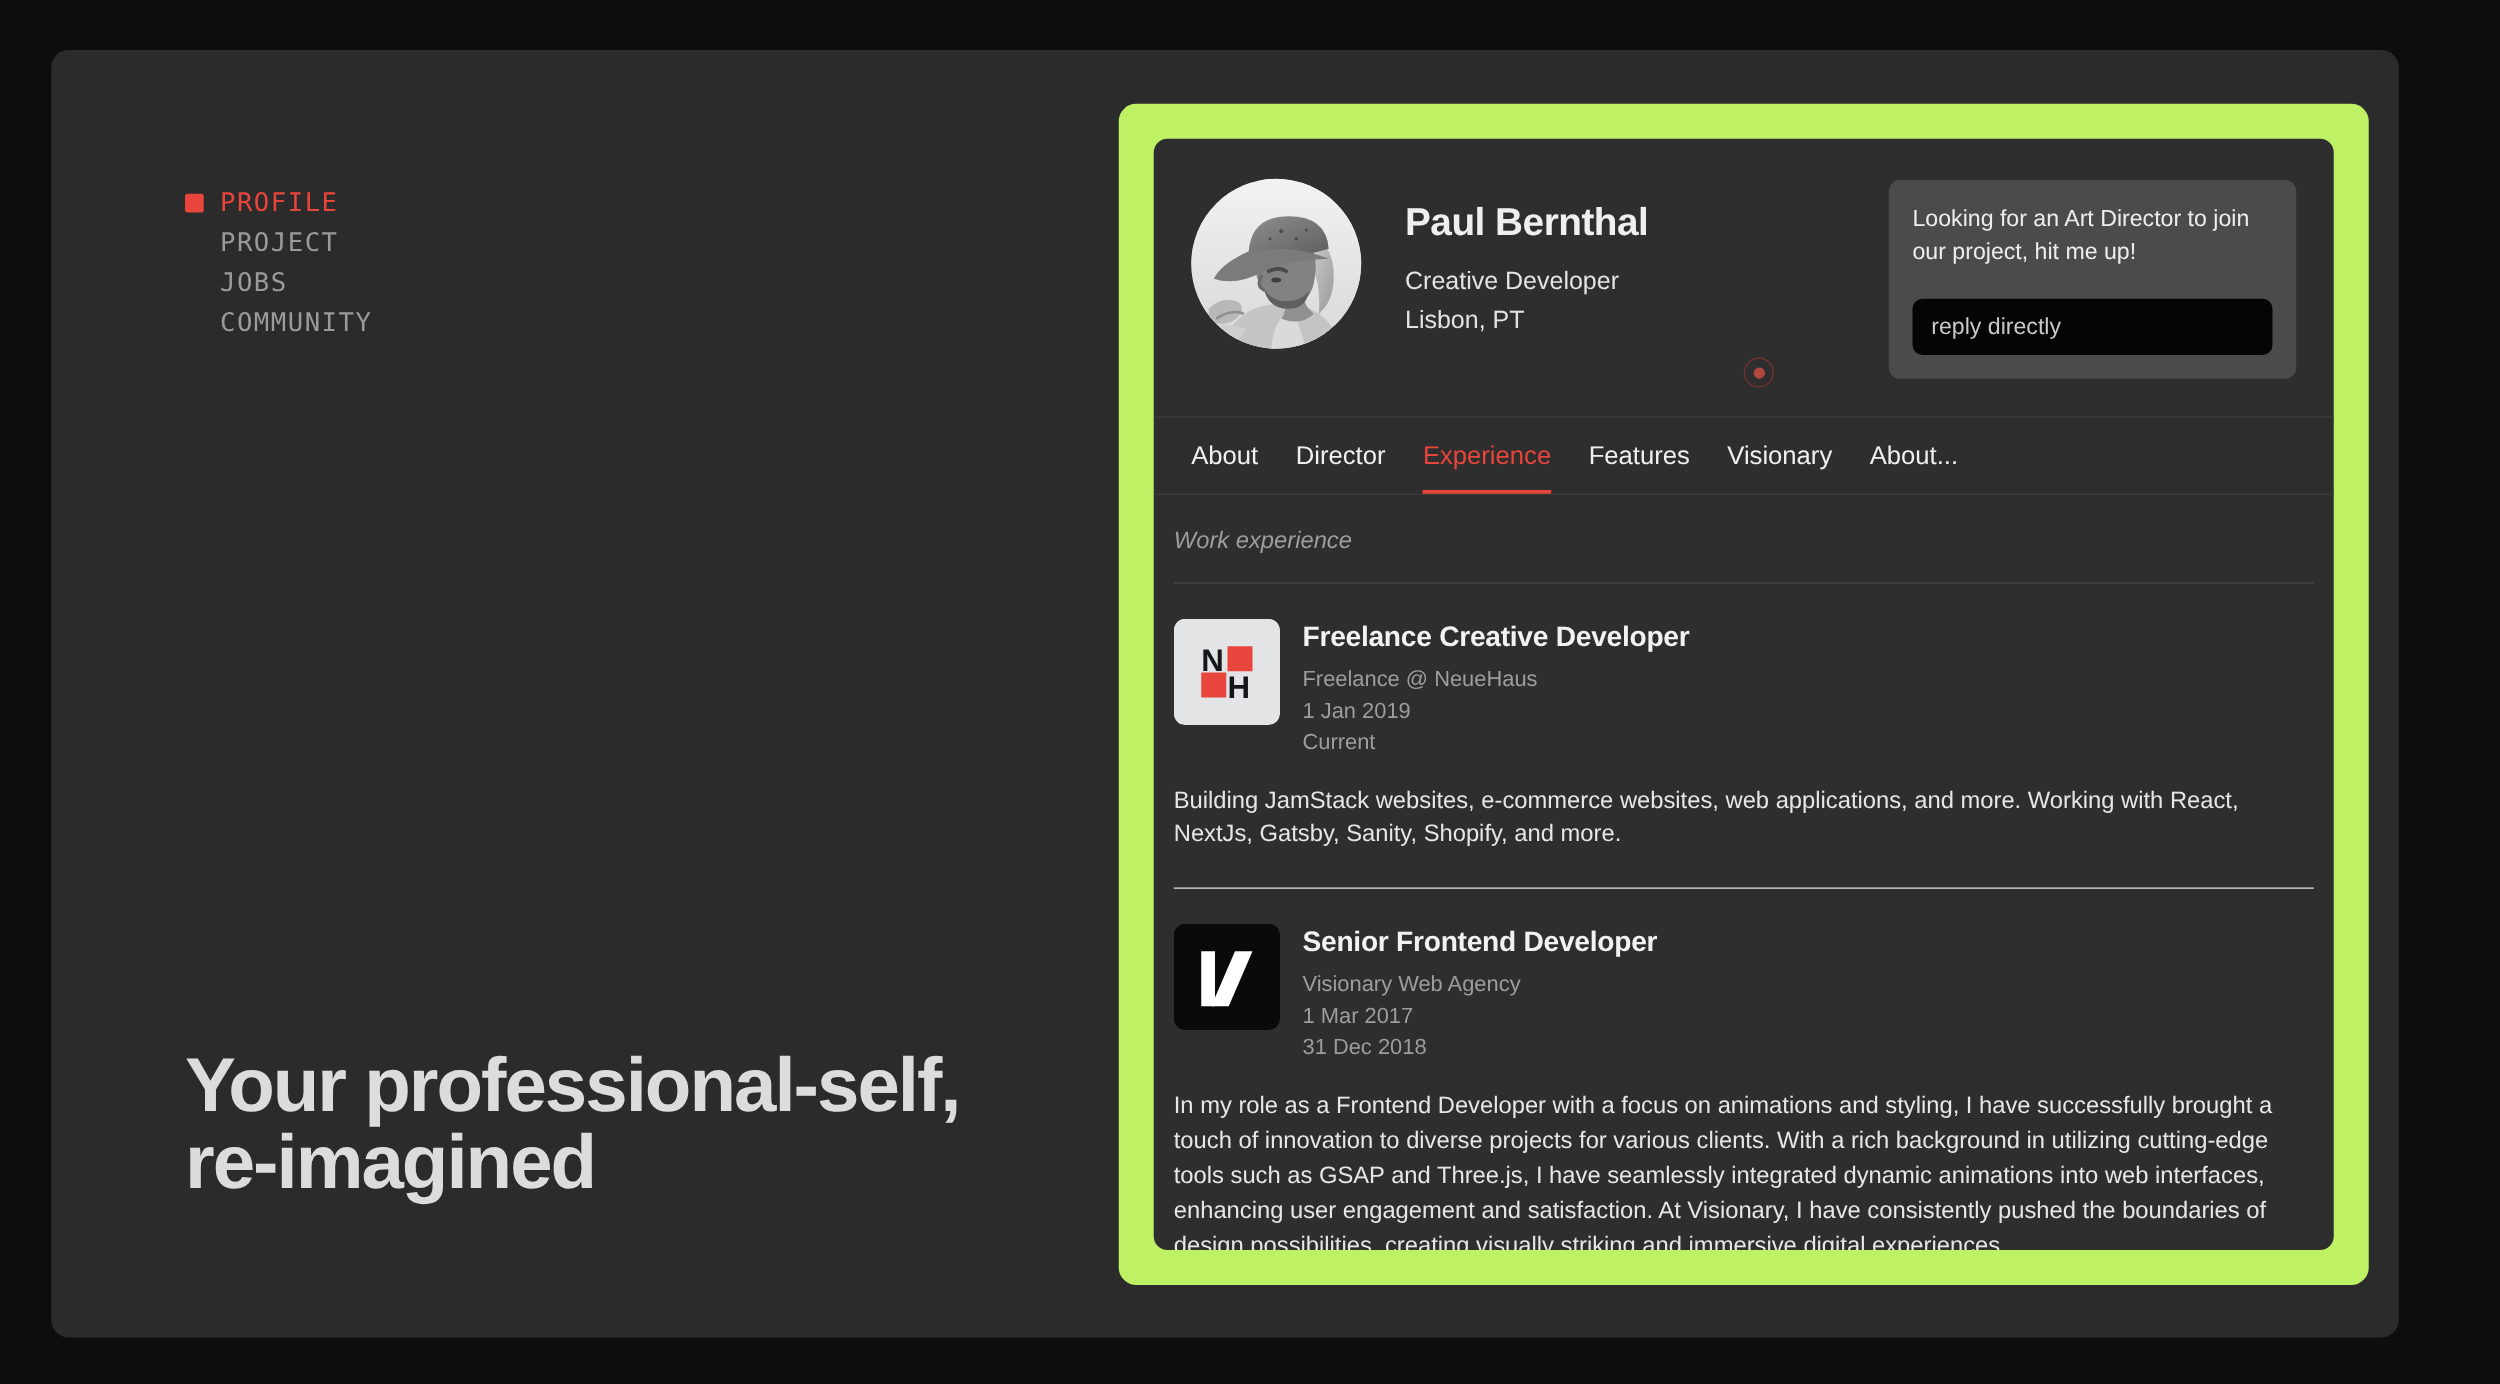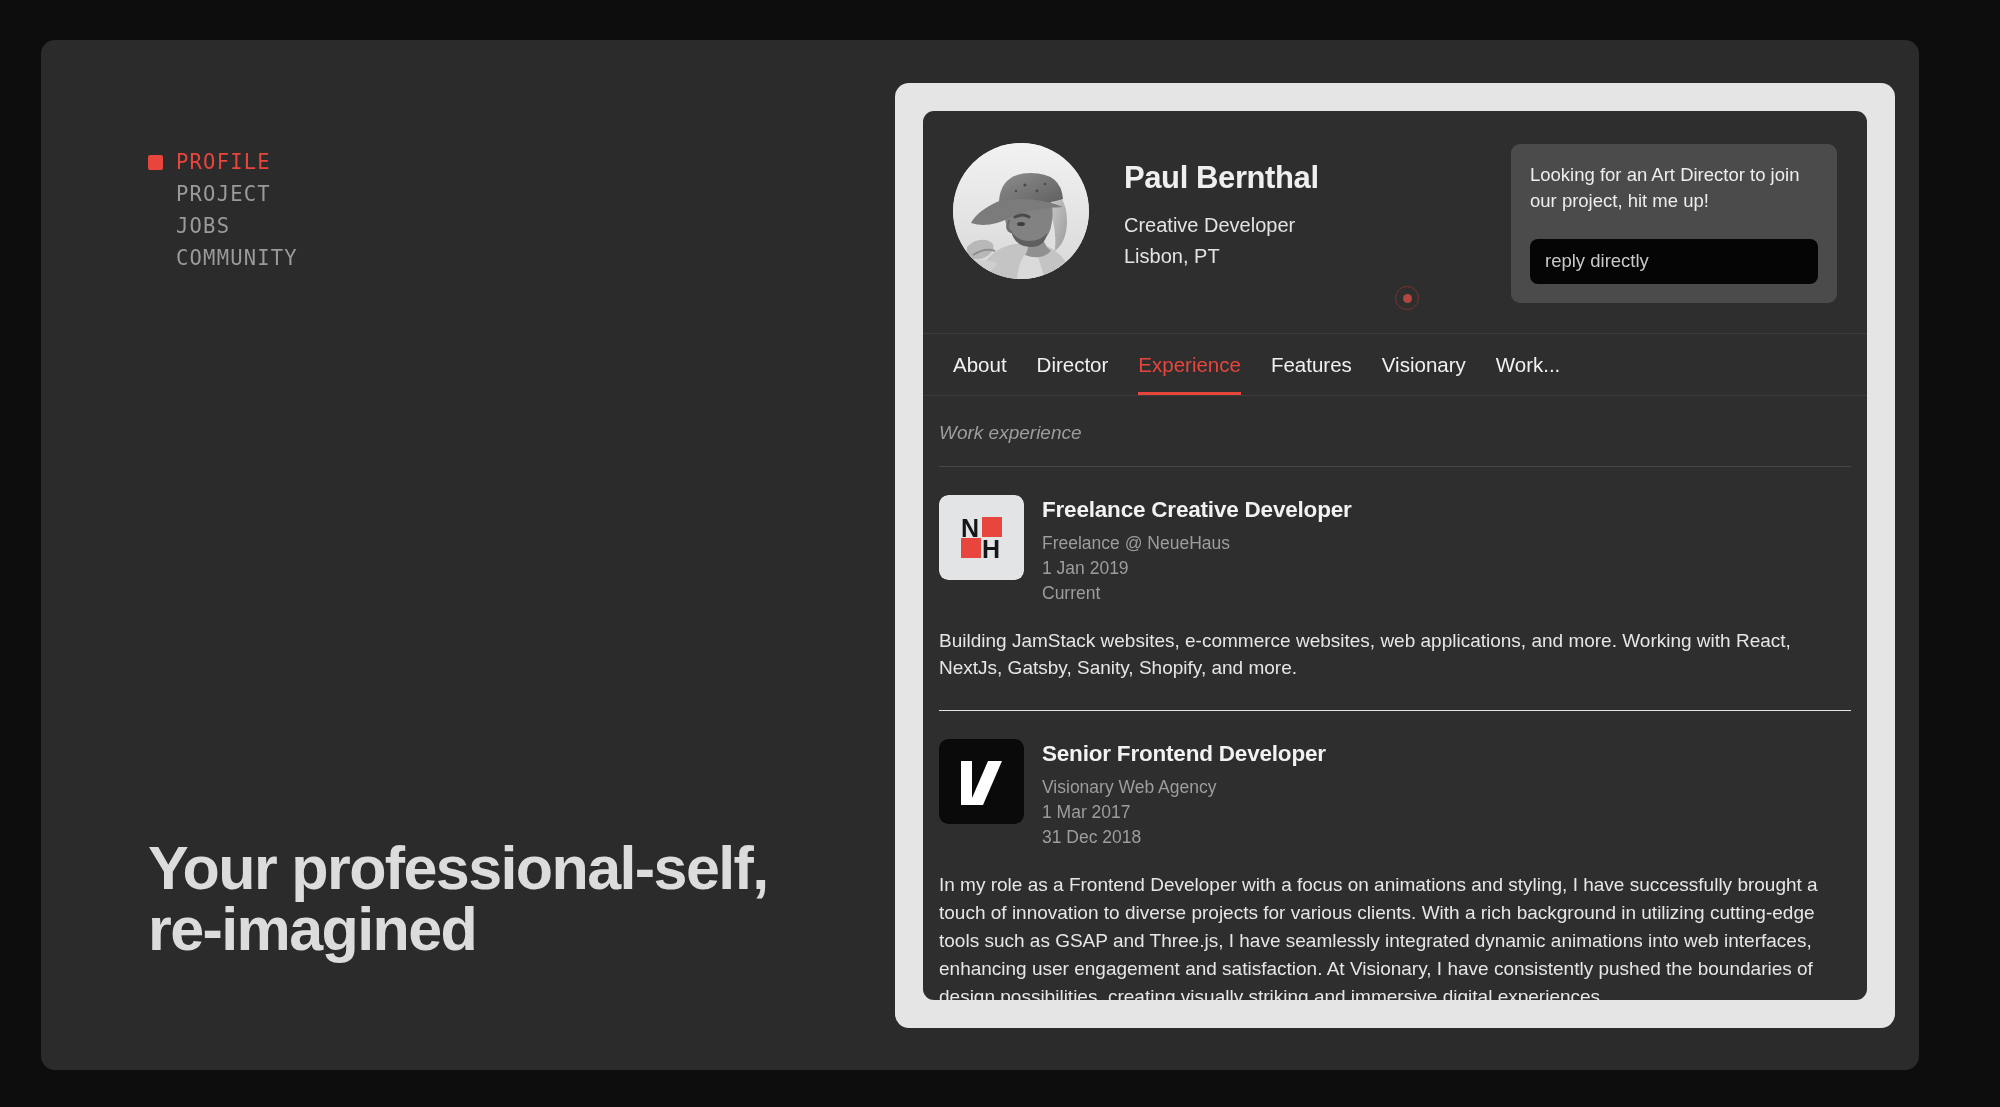--- a/index.html
+++ b/index.html
@@ -84,21 +84,21 @@
     color: #dcdcdc;
   }
 
   
   .profile-shell {
     position: absolute;
     left: 854px;
     top: 43px;
     width: 1000px;
     height: 945px;
-    background: #e5e5e5;
+    background: #bef264;
     border-radius: 14px;
     overflow: hidden;
   }
 
   .profile-card {
     position: absolute;
     left: 28px;
     top: 28px;
     width: 944px;
     height: 889px;
@@ -397,21 +397,21 @@
           <div class="tab active">
               <span>Experience</span>
             </div>
           <div class="tab">
               <span>Features</span>
             </div>
           <div class="tab">
               <span>Visionary</span>
             </div>
           <div class="tab">
-              <span>Work...</span>
+              <span>About...</span>
             </div>
         </div>
 
         <div class="card-body">
 
           <div class="section-label">Work experience</div>
 
           <div class="job">
             <div class="job-head">
               <div class="job-logo">

